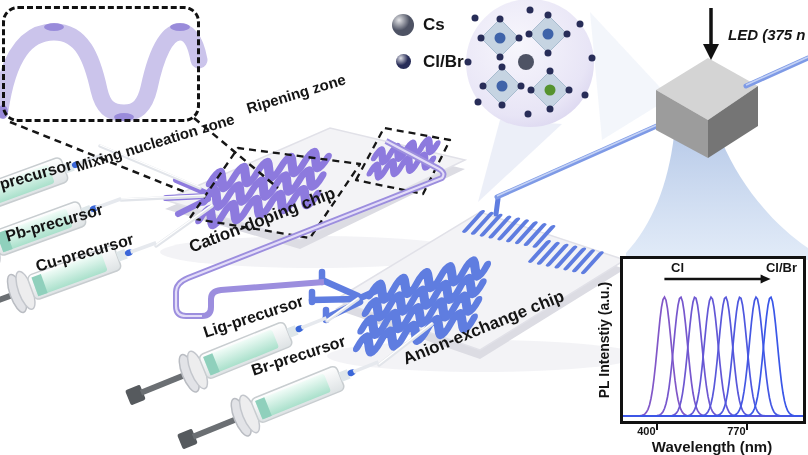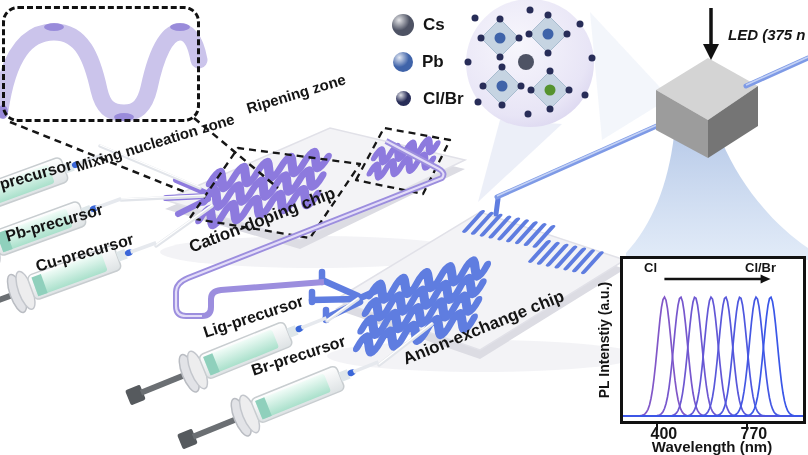--- a/index.html
+++ b/index.html
@@ -25,23 +25,23 @@
   
   #plot{position:absolute;left:620px;top:256px;width:186px;height:168px;
         border:3px solid #111;background:#ffffff;box-sizing:border-box;z-index:2;}
   #plot-curves{position:absolute;left:0;top:0;}
   #ylabel{position:absolute;left:596px;top:424px;width:168px;height:18px;
           transform:rotate(-90deg);transform-origin:0 0;text-align:center;
           font-weight:bold;font-size:14px;color:#141414;z-index:3;}
   #xlabel{position:absolute;left:614px;top:438px;width:196px;text-align:center;
           font-weight:bold;font-size:15px;color:#141414;z-index:3;}
   .tick-mark{position:absolute;top:424px;width:2px;height:6px;background:#111;z-index:3;}
-  .tick-label{position:absolute;top:425px;width:40px;text-align:right;
-              font-weight:bold;font-size:16px;color:#141414;z-index:3;}
-  .peak-annot{position:absolute;top:260px;text-align:left;font-weight:bold;
+  .tick-label{position:absolute;top:425px;width:40px;text-align:left;
+              font-weight:bold;font-size:11px;color:#141414;z-index:3;}
+  .peak-annot{position:absolute;top:260px;text-align:right;font-weight:bold;
               font-size:13px;color:#141414;z-index:3;}
   #annot-cl{left:644px;width:40px;}
   #annot-clbr{left:745px;width:52px;}
 </style>
 </head>
 <body>
 
 <div id="canvas">
 
   <svg id="scene" width="808" height="455" viewBox="0 0 808 455">
@@ -250,24 +250,20 @@
   </svg>
 
   <div id="dashed-box"></div>
 
   <div id="legend">
     <div class="legend-row">
       <span class="legend-dot d22" style="background-color: rgb(78, 83, 100);"></span>
       <span class="legend-label">Cs</span>
     </div>
     <div class="legend-row">
-      <span class="legend-dot d20" style="background-color: rgb(63, 99, 169);"></span>
-      <span class="legend-label">Pb</span>
-    </div>
-    <div class="legend-row">
       <span class="legend-dot d15" style="background-color: rgb(40, 45, 88);"></span>
       <span class="legend-label">Cl/Br</span>
     </div>
   </div>
 
   <div id="led-label">LED (375 n</div>
   <div class="lbl" style="left:76px;top:158px;transform:rotate(-17deg);font-size:15px;">Mixing nucleation zone</div>
   <div class="lbl" style="left:247px;top:100px;transform:rotate(-17deg);font-size:15px;">Ripening zone</div>
   <div class="lbl" style="left:190px;top:238px;transform:rotate(-21deg);font-size:17px;">Cation-doping chip</div>
   <div class="lbl" style="left:404px;top:350px;transform:rotate(-22deg);font-size:17px;">Anion-exchange chip</div>

